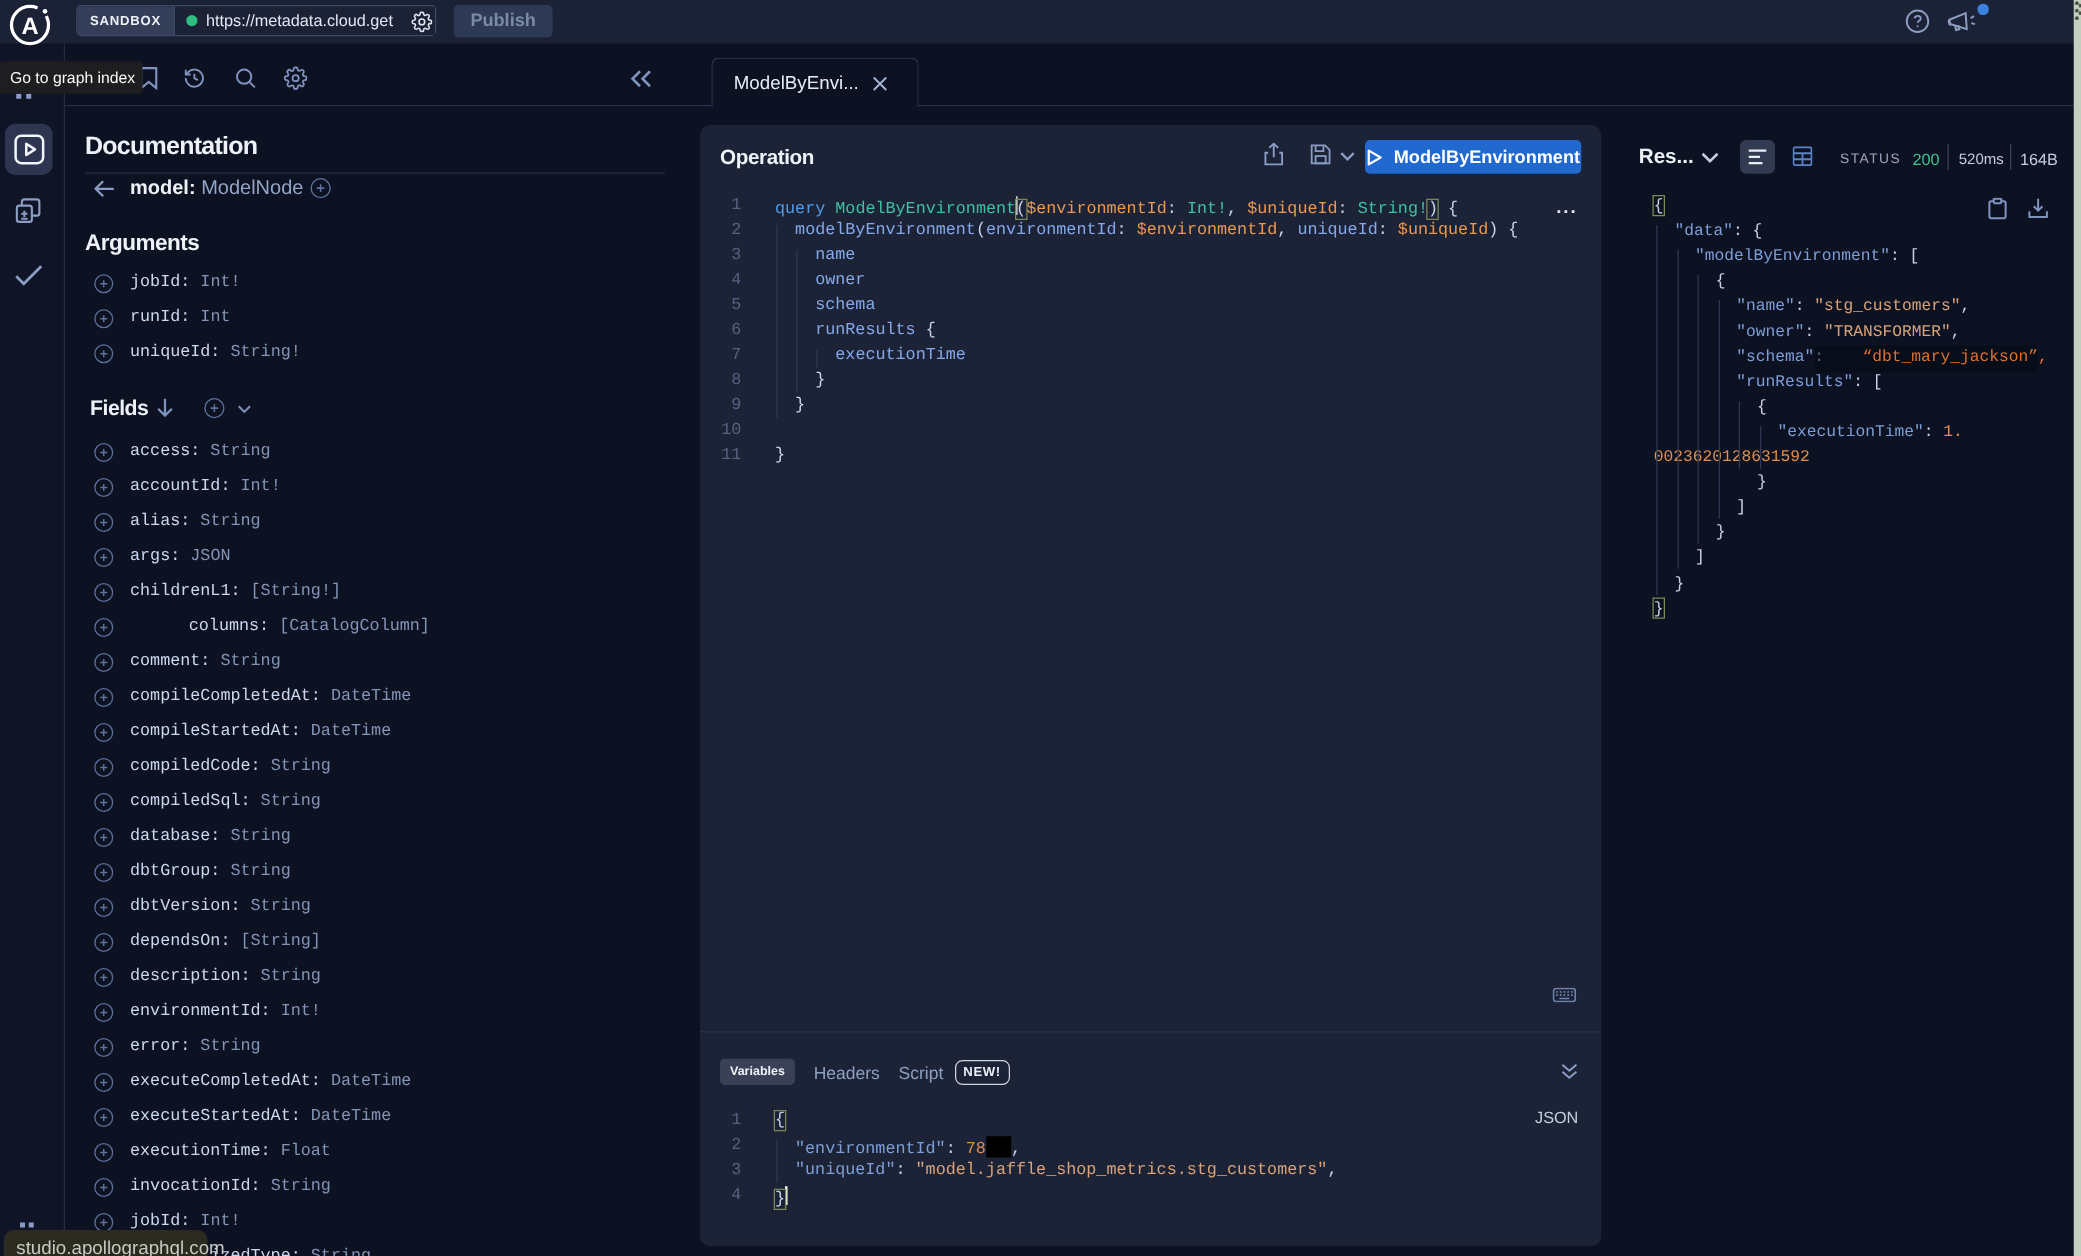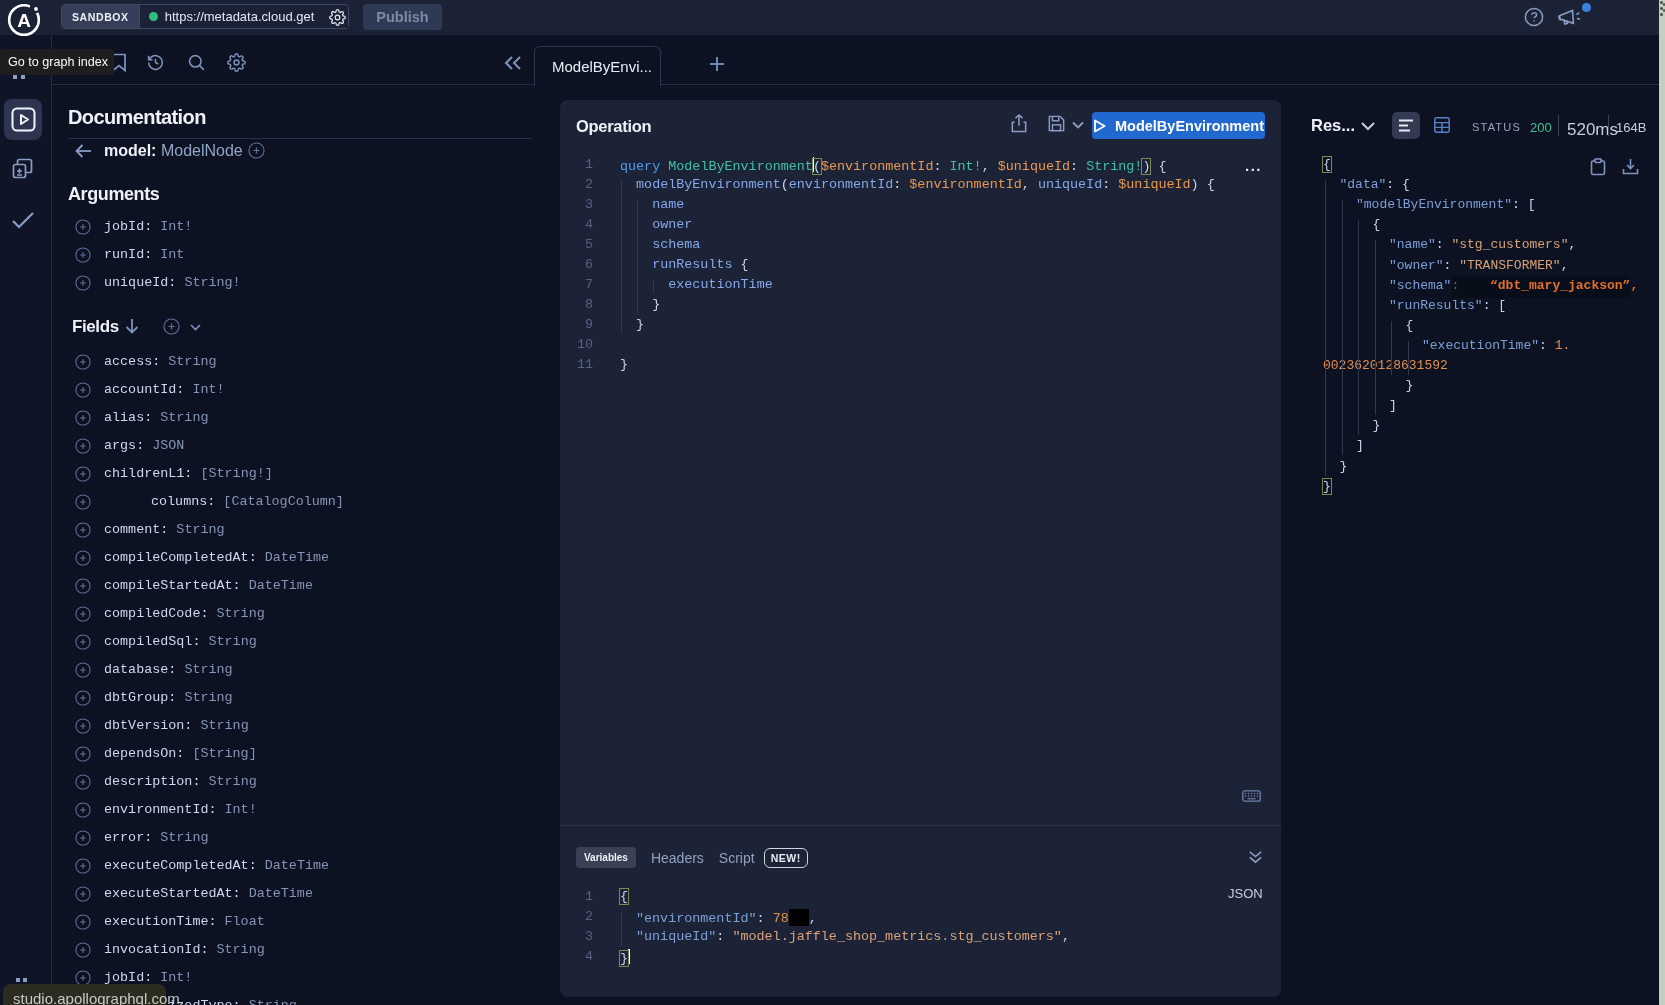--- a/index.html
+++ b/index.html
@@ -11,21 +11,21 @@
   
   #topbar { left:0; top:0; width:1665px; height:35px; background:#1c2236; }
   #chip { left:61px; top:4px; width:288px; height:25px; border:1px solid #3c4966; border-radius:4px; display:flex; overflow:hidden; }
   #chip .sb { background:#343e58; color:#edf0f6; font-weight:bold; font-size:10.5px; letter-spacing:0.6px; padding:0 10px; display:flex; align-items:center; border-right:1px solid #3c4966; }
   #chip .url { display:flex; align-items:center; gap:7px; padding:0 9px; color:#e3e8f2; font-size:13px; flex:1; white-space:nowrap; overflow:hidden;text-align:center; }
   .gdot { width:9px; height:9px; border-radius:50%; background:#2fbc7e; flex:0 0 auto; }
   #publish { left:363px; top:4px; width:79px; height:26px; background:#2e3a54; border-radius:4px; color:#7b8aa8; font-weight:bold; font-size:14.5px; display:flex; align-items:center; justify-content:center; }
   #login { left:1686px; top:5px; width:47px; height:26px; background:#475b84; border-radius:4px; color:#f2f5fa; font-weight:bold; font-size:14px; display:flex; align-items:center; justify-content:center;padding-left:26px; }
   
   #row2 { left:52px; top:35px; width:1613px; height:50px; background:#0d1222; border-bottom:1px solid #252e48; }
-  #tab { left:534px; top:46px; width:127px; height:40px; background:#0d1222; border:1px solid #2c3652; border-bottom:none; border-radius:6px 6px 0 0; z-index:3; display:flex; align-items:center; }
+  #tab { left:569px; top:46px; width:166px; height:40px; background:#0d1222; border:1px solid #2c3652; border-bottom:none; border-radius:6px 6px 0 0; z-index:3; display:flex; align-items:center; }
   #tab .t { color:#e8ecf4; font-size:15px; margin-left:17px; }
   
   #sidebar { left:0; top:35px; width:52px; height:970px; background:#0f1526; border-right:1px solid #232c44; }
   #sideactive { left:4px; top:99px; width:38px; height:41px; background:#2d3550; border-radius:8px; }
   
   #tooltip { left:0px; top:49px; height:26px; background:#1e1e20; border-radius:3px; z-index:5; color:#fafafa; font-size:12.6px; display:flex; align-items:center; padding:0 6px 0 8px; white-space:nowrap; }
   
   #doc { left:53px; top:86px; width:495px; height:664px; background:#0d1222; overflow:hidden; }
   .dochead { position:absolute; color:#eef1f7; font-weight:bold; }
   #docdivider { left:68px; top:138px; width:464px; height:1px; background:#283147; }
@@ -404,21 +404,21 @@
     <svg class="abs" style="left:108px;top:33px" width="16" height="13" viewBox="0 0 16 13" fill="none" stroke="#e8ecf4" stroke-width="1.8">
       <path d="M1 1.5h14M1 6.5h9M1 11.5h11"></path>
     </svg>
     <svg class="abs" style="left:144px;top:31px" width="16" height="16" viewBox="0 0 20 20" fill="none" stroke="#5b82c9" stroke-width="1.8">
       <rect x="1" y="1" width="18" height="18" rx="2"></rect>
       <path d="M1 7h18M1 13h18M10 7v12"></path>
     </svg>
     <div class="abs" style="left:182px;top:35px;color:#9aa5bd;font-size:11px;letter-spacing:1.2px;">STATUS</div>
     <div class="abs" style="left:240px;top:34px;color:#3fc18f;font-size:13px;">200</div>
     <div class="abs" style="left:268px;top:29px;width:1px;height:21px;background:#39445e"></div>
-    <div class="abs" style="left:277px;top:34px;color:#c5cede;font-size:17px;">520ms</div>
+    <div class="abs" style="left:277px;top:34px;color:#c5cede;font-size:12px;">520ms</div>
     <div class="abs" style="left:318px;top:29px;width:1px;height:21px;background:#39445e"></div>
     <div class="abs" style="left:326px;top:34px;color:#c5cede;font-size:13px;">164B</div>
 
     <svg class="abs" style="left:300px;top:72px" width="16" height="18" viewBox="0 0 16 18" fill="none" stroke="#7e93bd" stroke-width="1.6">
       <rect x="1.5" y="3" width="13" height="13.5" rx="1.5"></rect>
       <path d="M5 3V1.5h6V3"></path>
       <rect x="5" y="1" width="6" height="3.5" rx="1" fill="#0d1222"></rect>
     </svg>
     <svg class="abs" style="left:332px;top:72px" width="17" height="17" viewBox="0 0 17 17" fill="none" stroke="#7e93bd" stroke-width="1.6">
       <path d="M8.5 1v9"></path>
@@ -437,21 +437,21 @@
       <div class="rline mono" style="left:115.5px;top:231.8px;"><span class="c-p">{</span></div>
       <div class="rline mono" style="left:132px;top:251.9px;"><span class="c-key">"executionTime"</span><span class="c-p">: </span><span class="c-num">1.</span></div>
       <div class="rline mono" style="left:33px;top:272px;"><span class="c-num">0023620128631592</span></div>
       <div class="rline mono" style="left:115.5px;top:292.1px;"><span class="c-p">}</span></div>
       <div class="rline mono" style="left:99px;top:312.20000000000005px;"><span class="c-p">]</span></div>
       <div class="rline mono" style="left:82.5px;top:332.3px;"><span class="c-p">}</span></div>
       <div class="rline mono" style="left:66px;top:352.40000000000003px;"><span class="c-p">]</span></div>
       <div class="rline mono" style="left:49.5px;top:372.5px;"><span class="c-p">}</span></div>
       <div class="rline mono" style="left:33px;top:392.6px;"><span class="c-p bracketbox">}</span></div>
       <div id="schemahl" class="mono" style="left:162px;top:189.60000000000002px;width:178px;height:22px;">
-        <span style="color:#e0702f;font-weight:bold;font-size:13px;position:absolute;left:38px;top:2px;">“dbt_mary_jackson”,</span>
+        <span style="color:#e0702f;font-weight:normal;font-size:13px;position:absolute;left:38px;top:2px;">“dbt_mary_jackson”,</span>
       </div>
       <div class="guide" style="left:35px;top:94.1px;height:295.5px;"></div>
       <div class="guide" style="left:51.5px;top:114.2px;height:255.3px;"></div>
       <div class="guide" style="left:68px;top:134.3px;height:215.10000000000002px;"></div>
       <div class="guide" style="left:84.5px;top:154.4px;height:174.9px;"></div>
       <div class="guide" style="left:101px;top:234.8px;height:54.300000000000004px;"></div>
       <div class="guide" style="left:117.5px;top:254.9px;height:34.2px;"></div>
     </div>
   </div>
 

